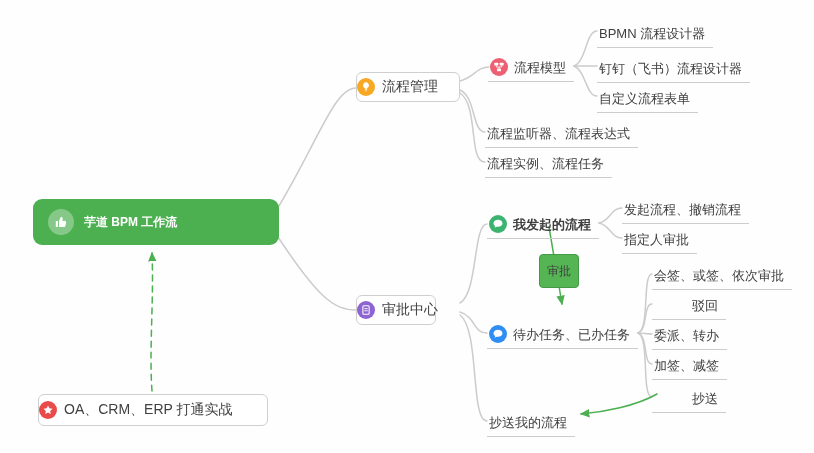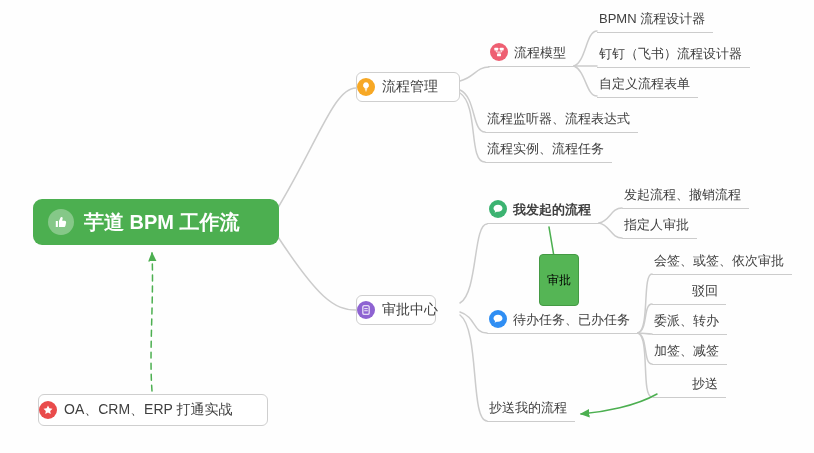--- a/index.html
+++ b/index.html
@@ -12,30 +12,30 @@
   .edge.green{stroke:#4caf50;}
   .edge.dashed{stroke-dasharray:6 5;}
 
   .node{
     position:absolute;display:flex;align-items:center;gap:7px;box-sizing:border-box;
     background:#fff;border:1px solid #cfcfcf;border-radius:6px;
     padding:0 0;font-size:14px;white-space:nowrap;
   }
   #node-root{
     left:33px;top:199px;width:246px;height:46px;background:#4caf50;border:none;
-    border-radius:9px;color:#fff;font-size:20px;font-weight:600;gap:10px;padding:0 15px;
+    border-radius:9px;color:#fff;font-size:12px;font-weight:600;gap:10px;padding:0 15px;
   }
   #node-pm{left:356px;top:72px;width:104px;height:30px;}
   #node-ac{left:356px;top:295px;width:80px;height:30px;}
   #node-integration{left:38px;top:394px;width:230px;height:32px;}
 
   .leaf{
     position:absolute;display:flex;align-items:center;gap:6px;white-space:nowrap;
     padding:3px 8px 5px 2px;border-bottom:1.5px solid #cccccc;
-    font-size:13px;line-height:17px;
+    font-size:13px;line-height:17px;margin-top:15px;
   }
   .leaf.centered{justify-content:flex-end;min-width:58px;padding-left:8px;}
 
   #leaf-model{left:488px;top:40px;}
   #leaf-bpmn{left:597px;top:7px;}
   #leaf-dingtalk{left:597px;top:42px;}
   #leaf-custom{left:597px;top:72px;}
   #leaf-listener{left:485px;top:107px;}
   #leaf-instance{left:485px;top:137px;}
   #leaf-initiated{left:487px;top:197px;font-weight:bold;}
@@ -56,21 +56,21 @@
   .icon-root{width:26px;height:26px;background:rgba(255,255,255,.32);}
   .icon-bulb{background:#f7a825;}
   .icon-model{background:#ee5f72;}
   .icon-clipboard{background:#8e63d2;}
   .icon-bubble-green{background:#3cb371;}
   .icon-bubble-blue{background:#2f8ef3;}
   .icon-star{background:#e94b4b;}
 
   #relation-badge{
     position:absolute;left:539px;top:254px;background:#55b555;border:1px solid #449a44;
-    color:#000000;font-size:12px;line-height:1;padding:19px 7px;border-radius:4px;
+    color:#404040;font-size:12px;line-height:1;padding:10px 7px;border-radius:4px;
   }
 </style>
 </head>
 <body>
 
 <div id="canvas">
 
   <svg id="edges" viewBox="0 0 814 453">
     <defs>
       <marker id="arrowhead" markerWidth="8" markerHeight="8" viewBox="0 0 10 10" refX="7" refY="5" orient="auto">

